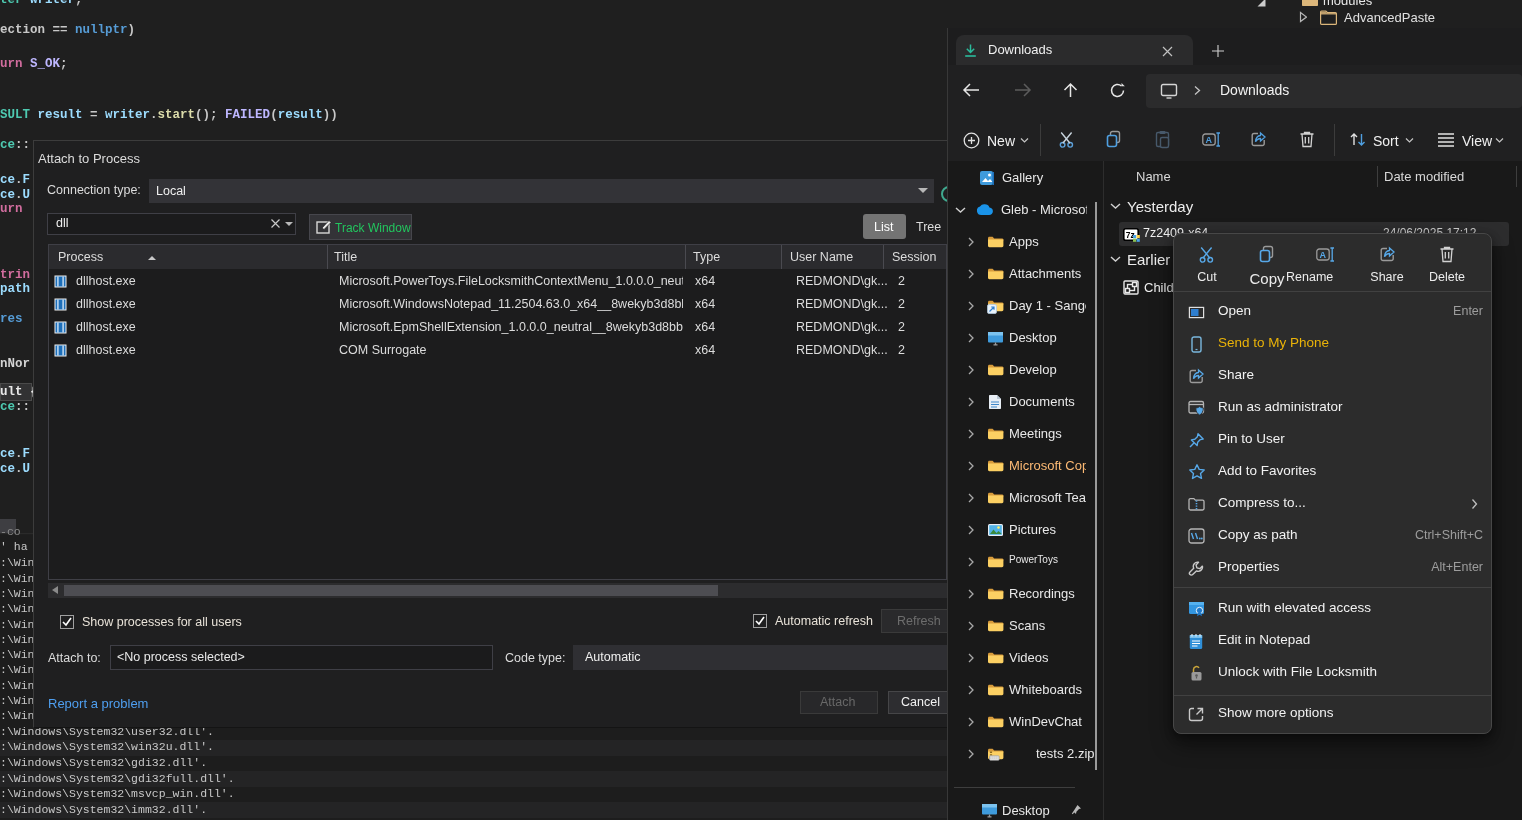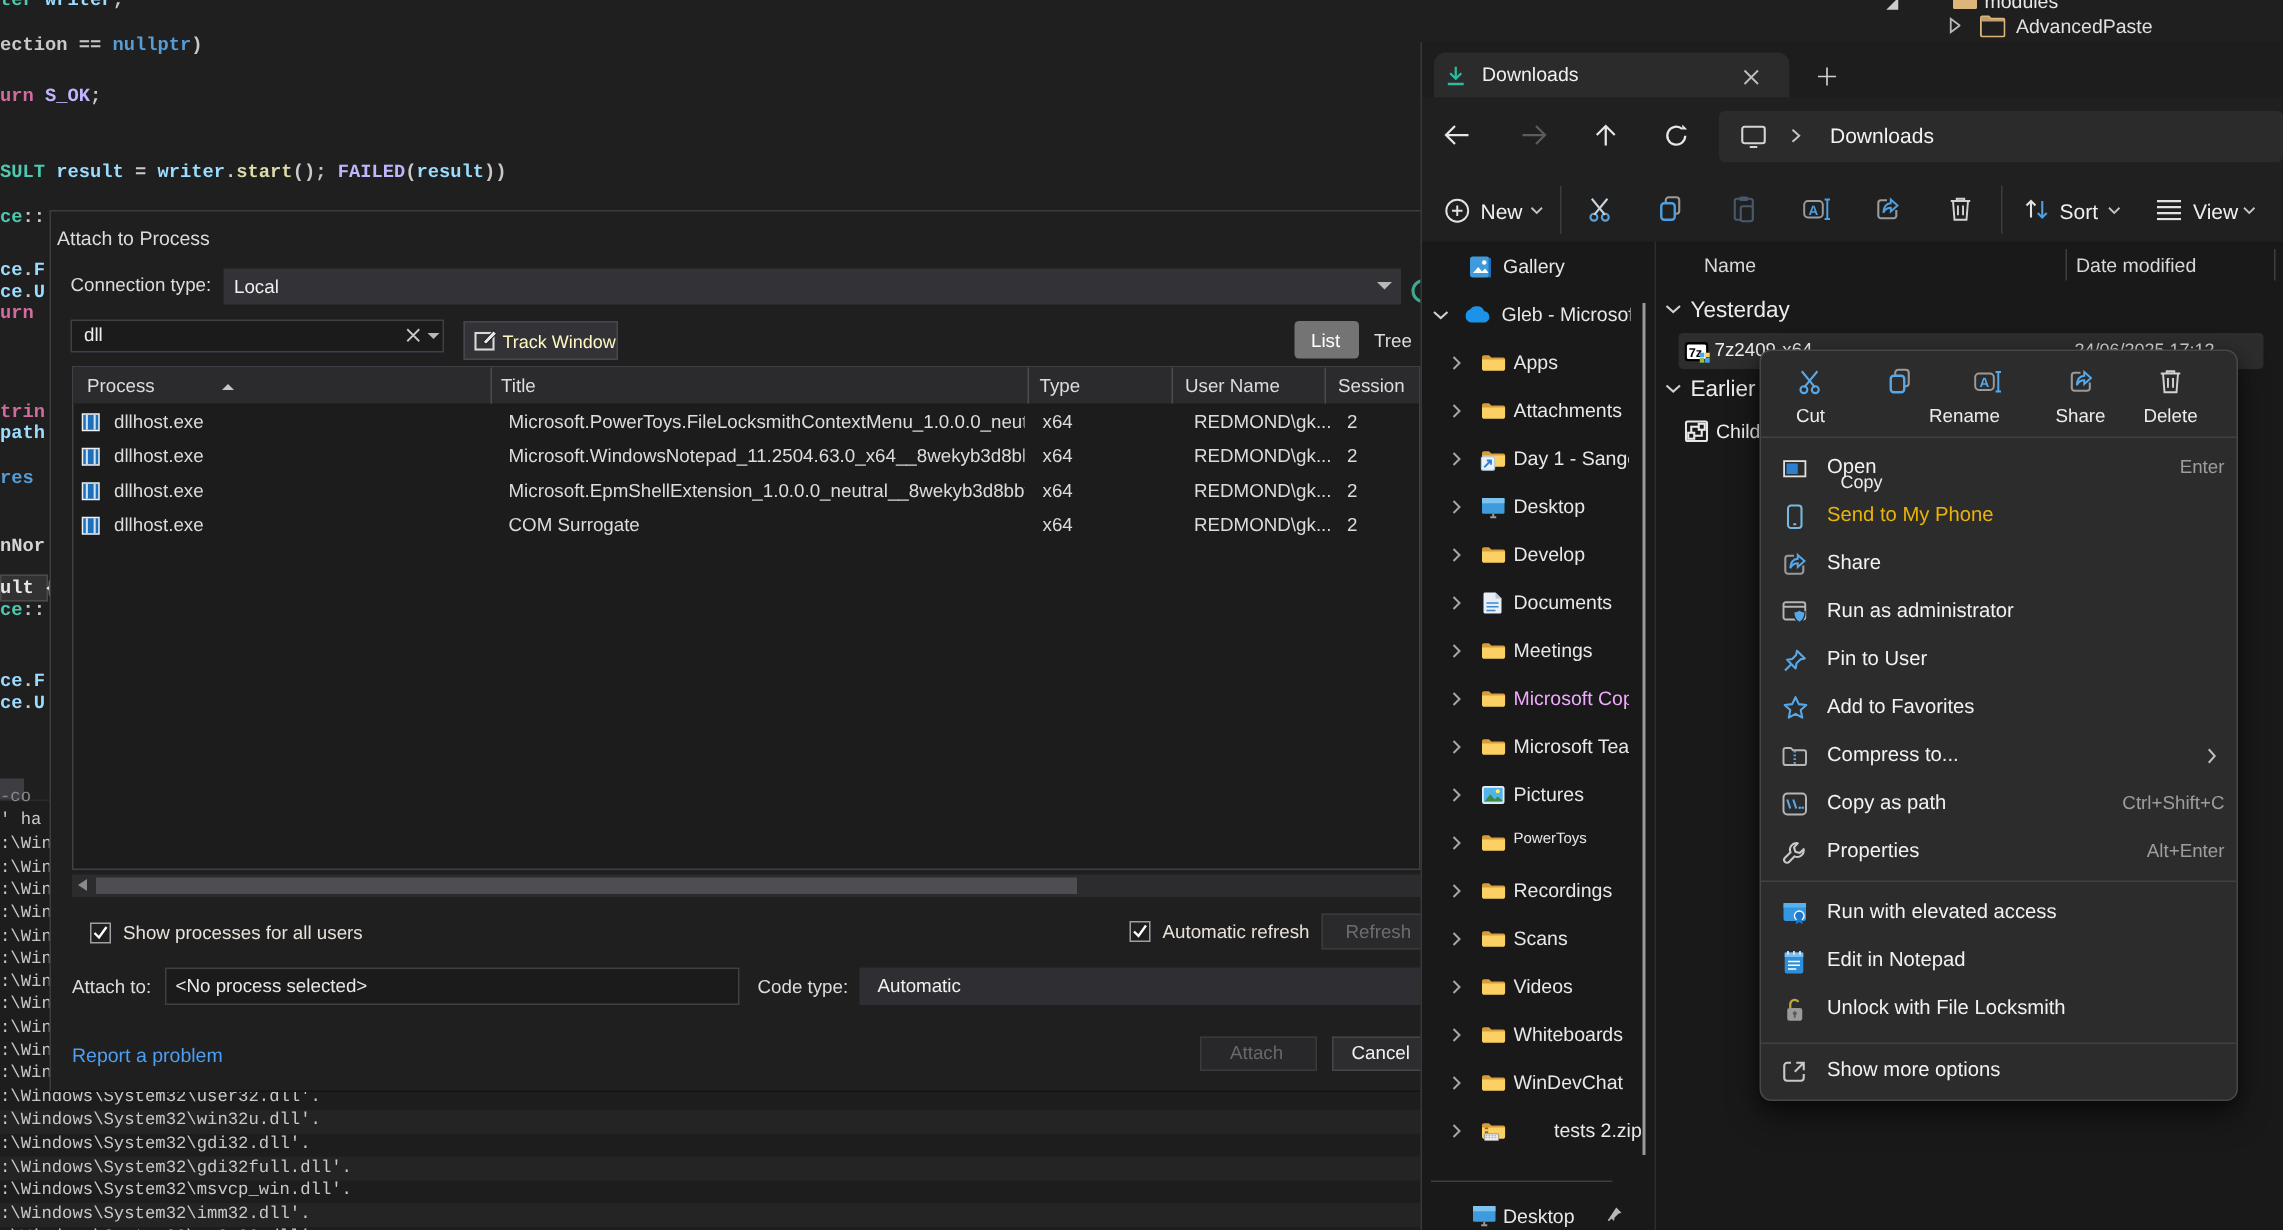--- a/index.html
+++ b/index.html
@@ -94,21 +94,21 @@
 <div class="abs lbl" style="left:56px;top:216px;color:#efefef;">dll</div>
 <svg class="abs" style="left:270px;top:218px;" width="11" height="11" viewBox="0 0 11 11">
       <path d="M1.5 1.5l8 8M9.5 1.5l-8 8" stroke="#c8c8c8" stroke-width="1.2"></path>
     </svg>
 <div class="abs" style="left:285px;top:222px;width:0;height:0;border-left:4px solid transparent;border-right:4px solid transparent;border-top:4px solid #b8b8b8;"></div>
 <div class="abs" style="left:309px;top:214px;width:103px;height:26px;background:#333337;border:1px solid #46464c;box-sizing:border-box;"></div>
 <svg class="abs" style="left:316px;top:219px;" width="16" height="16" viewBox="0 0 16 16">
       <rect x="1" y="3" width="12" height="11" fill="none" stroke="#d8d8d8" stroke-width="1.4"></rect>
       <path d="M6 9 L13 1.5 L15 3.5 L8 10.5 z" fill="#e8e8e8" stroke="#1f1f20" stroke-width="0.7"></path>
     </svg>
-<div class="abs" style="left:335px;top:221px;color:#fef9c3;font-size:12px;">Track Window</div>
+<div class="abs" style="left:335px;top:221px;color:#22c55e;font-size:12px;">Track Window</div>
 <div class="abs" style="left:863px;top:214px;width:43px;height:25px;background:#747474;border-radius:3px;"></div>
 <div class="abs lbl" style="left:874px;top:220px;color:#ffffff;">List</div>
 <div class="abs lbl" style="left:916px;top:220px;">Tree</div>
 
 <div class="abs" style="left:48px;top:244px;width:899px;height:336px;background:#1c1c1d;border:1px solid #3f3f46;box-sizing:border-box;"></div>
 <div class="abs" style="left:49px;top:245px;width:897px;height:24px;background:#2b2b2e;"></div>
 <div class="abs lbl" style="left:58px;top:250px;">Process</div>
 <div class="abs" style="left:148px;top:256px;width:0;height:0;border-left:4px solid transparent;border-right:4px solid transparent;border-bottom:4px solid #c8c8c8;"></div>
 <div class="abs lbl" style="left:334px;top:250px;">Title</div>
 <div class="abs lbl" style="left:693px;top:250px;">Type</div>
@@ -362,21 +362,21 @@
       <path fill="#fcd063" d="M1 5.6h15.4v6.2c0 .8-.6 1.4-1.4 1.4H2.4c-.8 0-1.4-.6-1.4-1.4z"></path>
     </svg>
 <div class="abs" style="left:1009px;top:426px;color:#e8e8e8;font-size:13px;width:77px;overflow:hidden;white-space:nowrap;">Meetings</div>
 <svg class="abs" style="left:967px;top:461px;" width="8" height="10" viewBox="0 0 8 10">
       <path d="M2 1l4 4-4 4" fill="none" stroke="#a8a8a8" stroke-width="1.3"></path>
     </svg>
 <svg class="abs" style="left:987px;top:458px;" width="17" height="16" viewBox="0 0 17 16">
       <path fill="#d89c3c" d="M1 4.2c0-.8.6-1.4 1.4-1.4h3.2l1.6 1.6H15c.8 0 1.4.6 1.4 1.4v.8H1z"></path>
       <path fill="#fcd063" d="M1 5.6h15.4v6.2c0 .8-.6 1.4-1.4 1.4H2.4c-.8 0-1.4-.6-1.4-1.4z"></path>
     </svg>
-<div class="abs" style="left:1009px;top:458px;color:#f0abfc;font-size:13px;width:77px;overflow:hidden;white-space:nowrap;">Microsoft Cop</div>
+<div class="abs" style="left:1009px;top:458px;color:#fdba74;font-size:13px;width:77px;overflow:hidden;white-space:nowrap;">Microsoft Cop</div>
 <svg class="abs" style="left:967px;top:493px;" width="8" height="10" viewBox="0 0 8 10">
       <path d="M2 1l4 4-4 4" fill="none" stroke="#a8a8a8" stroke-width="1.3"></path>
     </svg>
 <svg class="abs" style="left:987px;top:490px;" width="17" height="16" viewBox="0 0 17 16">
       <path fill="#d89c3c" d="M1 4.2c0-.8.6-1.4 1.4-1.4h3.2l1.6 1.6H15c.8 0 1.4.6 1.4 1.4v.8H1z"></path>
       <path fill="#fcd063" d="M1 5.6h15.4v6.2c0 .8-.6 1.4-1.4 1.4H2.4c-.8 0-1.4-.6-1.4-1.4z"></path>
     </svg>
 <div class="abs" style="left:1009px;top:490px;color:#e8e8e8;font-size:13px;width:77px;overflow:hidden;white-space:nowrap;">Microsoft Tear</div>
 <svg class="abs" style="left:967px;top:525px;" width="8" height="10" viewBox="0 0 8 10">
       <path d="M2 1l4 4-4 4" fill="none" stroke="#a8a8a8" stroke-width="1.3"></path>
@@ -506,21 +506,21 @@
       <path d="M16.2 1v13M14.4 1h3.6M14.4 14h3.6" stroke="#57a8e8" stroke-width="1.3"></path>
     </svg>
 <svg class="abs" style="left:1379px;top:246px;" width="17" height="17" viewBox="0 0 17 17">
       <path d="M8 2.5H4a1.8 1.8 0 0 0-1.8 1.8v8.4A1.8 1.8 0 0 0 4 14.5h8.4a1.8 1.8 0 0 0 1.8-1.8V9" fill="none" stroke="#9a9a9a" stroke-width="1.4"></path>
       <path d="M10.5 2 15 6l-4.5 4V7.5C8 7.5 6.5 9 5.5 10.8 5.8 7 7.5 4.7 10.5 4.5z" fill="none" stroke="#57a8e8" stroke-width="1.3"></path>
     </svg>
 <svg class="abs" style="left:1439px;top:245px;" width="16" height="18" viewBox="0 0 16 18">
       <path d="M1.5 4h13M5.5 4V2.5h5V4M3 4l1 12.5h8L13 4M6.3 7v6.5M9.7 7v6.5" fill="none" stroke="#d2d2d2" stroke-width="1.3"></path>
     </svg>
 <div class="abs" style="left:1167px;top:270px;width:80px;text-align:center;color:#ececec;font-size:12.5px;">Cut</div>
-<div class="abs" style="left:1227px;top:270px;width:80px;color:#ececec;font-size:12px;margin-top:44px;">Copy</div>
+<div class="abs" style="left:1227px;top:270px;width:80px;text-align:center;color:#ececec;font-size:15px;">Copy</div>
 <div class="abs" style="left:1286px;top:270px;width:80px;color:#ececec;font-size:12.5px;">Rename</div>
 <div class="abs" style="left:1347px;top:270px;width:80px;text-align:center;color:#ececec;font-size:12.5px;">Share</div>
 <div class="abs" style="left:1407px;top:270px;width:80px;text-align:center;color:#ececec;font-size:12.5px;">Delete</div>
 <div class="abs" style="left:1174px;top:291px;width:317px;height:1px;background:#414141;"></div>
 <svg class="abs" style="left:1188px;top:306px;" width="17" height="13" viewBox="0 0 17 13">
       <rect x="0.8" y="0.8" width="15.4" height="11.4" fill="#e0e0e0"></rect>
       <rect x="2" y="2" width="13" height="9" fill="#2c2c2c"></rect>
       <rect x="3" y="3" width="7.5" height="7" fill="#2f7fd0"></rect>
     </svg>
 <div class="abs" style="left:1218px;top:303px;color:#f2f2f2;font-size:13.5px;">Open</div>

